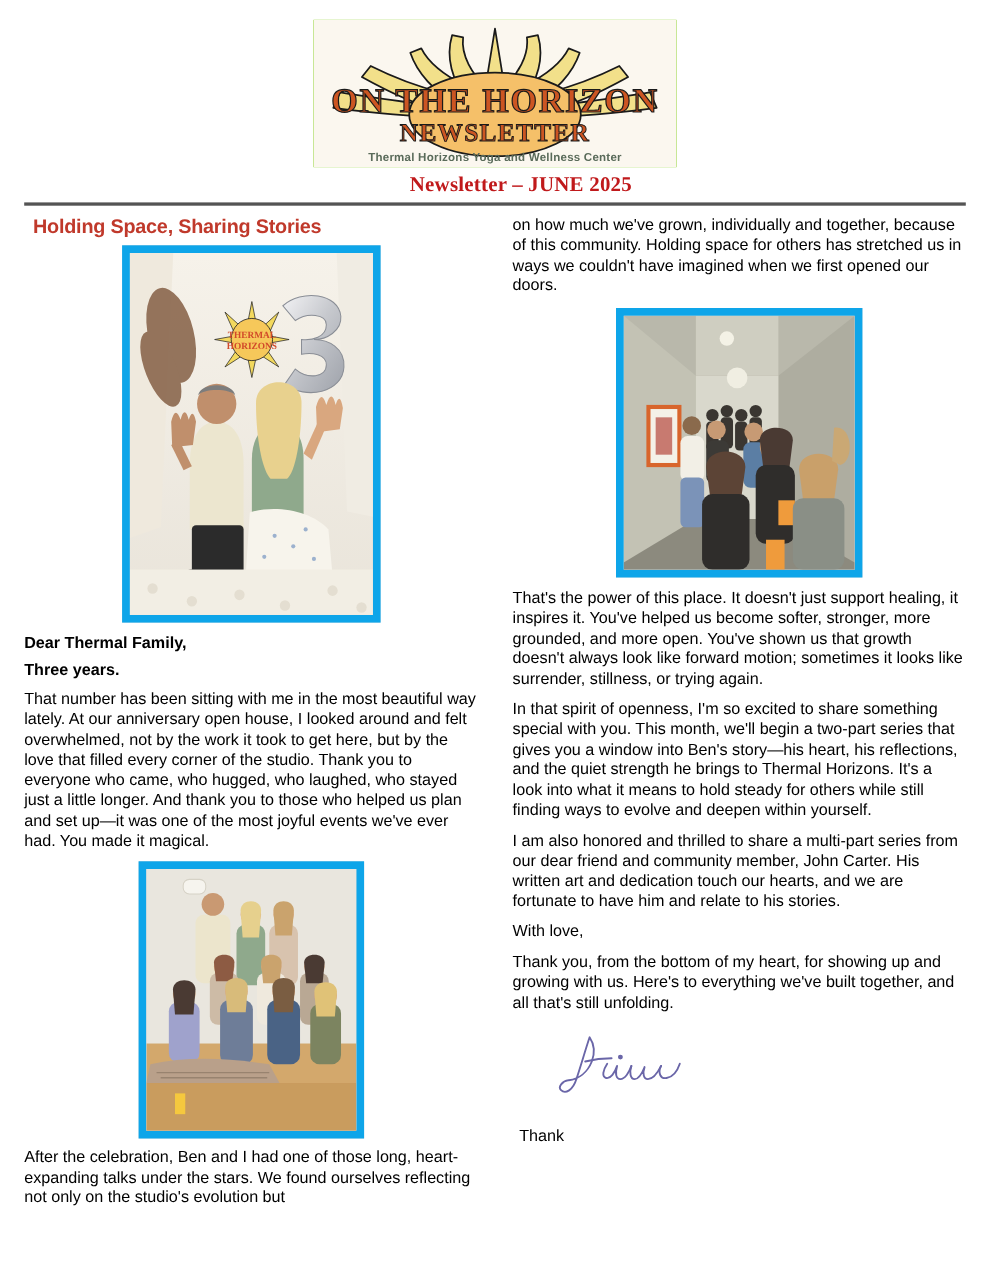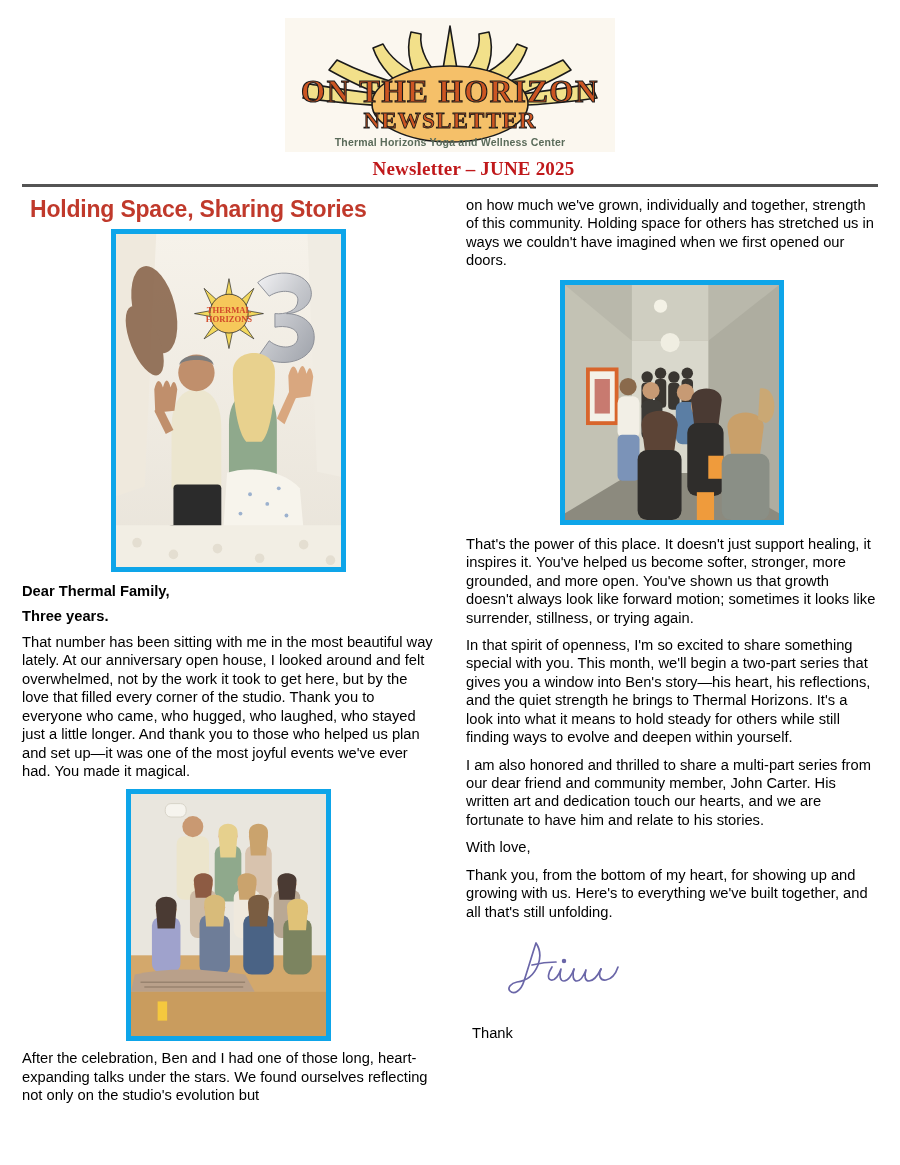--- a/index.html
+++ b/index.html
@@ -57,41 +57,41 @@
     box-sizing: border-box;
     width: 900px;
     gap: 32px;
     margin-top: 9px;
   }
   .col { width: 412px; }
 
   .headline {
     font-family: "Liberation Sans", sans-serif;
     font-weight: bold;
-    font-size: 23px;
+    font-size: 18px;
     color: #c0392b;
     margin: 0 0 6px 8px;
     letter-spacing: -0.2px;
   }
 
   p.body {
     font-size: 14.7px;
     line-height: 1.255;
     margin: 0 0 9px 0;
     text-align: left;
   }
   p.body.tight { margin-bottom: 7px; font-weight: bold; }
   .bold-line { font-weight: bold; }
 
   
   .photo {
     position: relative;
     overflow: hidden;
     background: #ddd;
-    border: 5px solid #0ea5e9;
+    border: 7px solid #0ea5e9;
     box-sizing: border-box;
   }
   .photo-anniversary {
     width: 235px; height: 343px;
     margin: 6px auto 10px auto;
   }
   .photo-group {
     width: 205px; height: 252px;
     margin: 8px auto 8px auto;
   }
@@ -295,21 +295,21 @@
 
         <rect x="28" y="216" width="10" height="20" fill="#f5c83e"></rect>
       </svg>
     </div>
 
     <p class="body">After the celebration, Ben and I had one of those long, heart-expanding talks under the stars. We found ourselves reflecting not only on the studio's evolution but</p>
   </div>
 
   <div class="col">
 
-    <p class="body">on how much we've grown, individually and together, strength of this community. Holding space for others has stretched us in ways we couldn't have imagined when we first opened our doors.</p>
+    <p class="body">on how much we've grown, individually and together, because of this community. Holding space for others has stretched us in ways we couldn't have imagined when we first opened our doors.</p>
 
     <div class="photo photo-hall">
       <svg viewBox="0 0 224 245" preserveAspectRatio="none">
         <rect width="224" height="245" fill="#b9b8ab"></rect>
 
         <path d="M0 0 L70 58 L70 200 L0 245 Z" fill="#c3c2b4"></path>
         <path d="M224 0 L150 58 L150 200 L224 245 Z" fill="#aeada0"></path>
         <rect x="70" y="58" width="80" height="142" fill="#d9d8cc"></rect>
         <path d="M70 0 L150 0 L150 58 L70 58 Z" fill="#cfcec1"></path>
 

